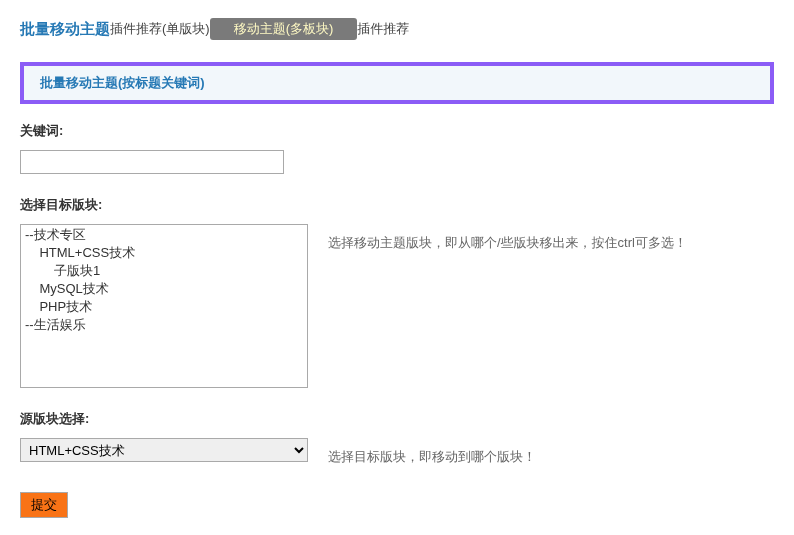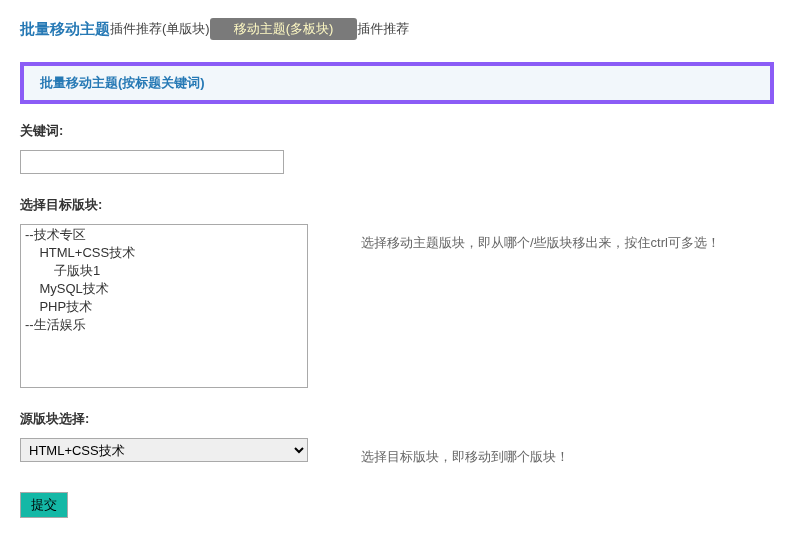--- a/index.html
+++ b/index.html
@@ -49,21 +49,21 @@
   .text-input {
     width: 258px;
     height: 20px;
     border: 1px solid #a9a9a9;
     background: #fff;
     margin-bottom: 22px;
   }
   .row {
     display: flex;
     align-items: flex-start;
-    gap: 53px;
+    gap: 20px;
     margin-bottom: 22px;
   }
   .multi-select {
     width: 286px;
     height: 160px;
     border: 1px solid #a9a9a9;
     background: #fff;
     overflow-y: scroll;
     font-family: Arial, sans-serif;
     font-size: 13px;
@@ -84,21 +84,21 @@
     width: 288px;
     height: 24px;
     border: 1px solid #a9a9a9;
     background: #efefef;
     font-family: Arial, sans-serif;
     font-size: 13px;
     padding-left: 4px;
   }
   .submit-btn {
     border: 1px solid #a9a9a9;
-    background: #14b8a6;
+    background: #f97316;
     padding: 3px 10px;
     font-size: 13px;
     font-family: inherit;
     cursor: pointer;
     margin-top: 4px;
   }
 </style>
 </head>
 <body>
 

